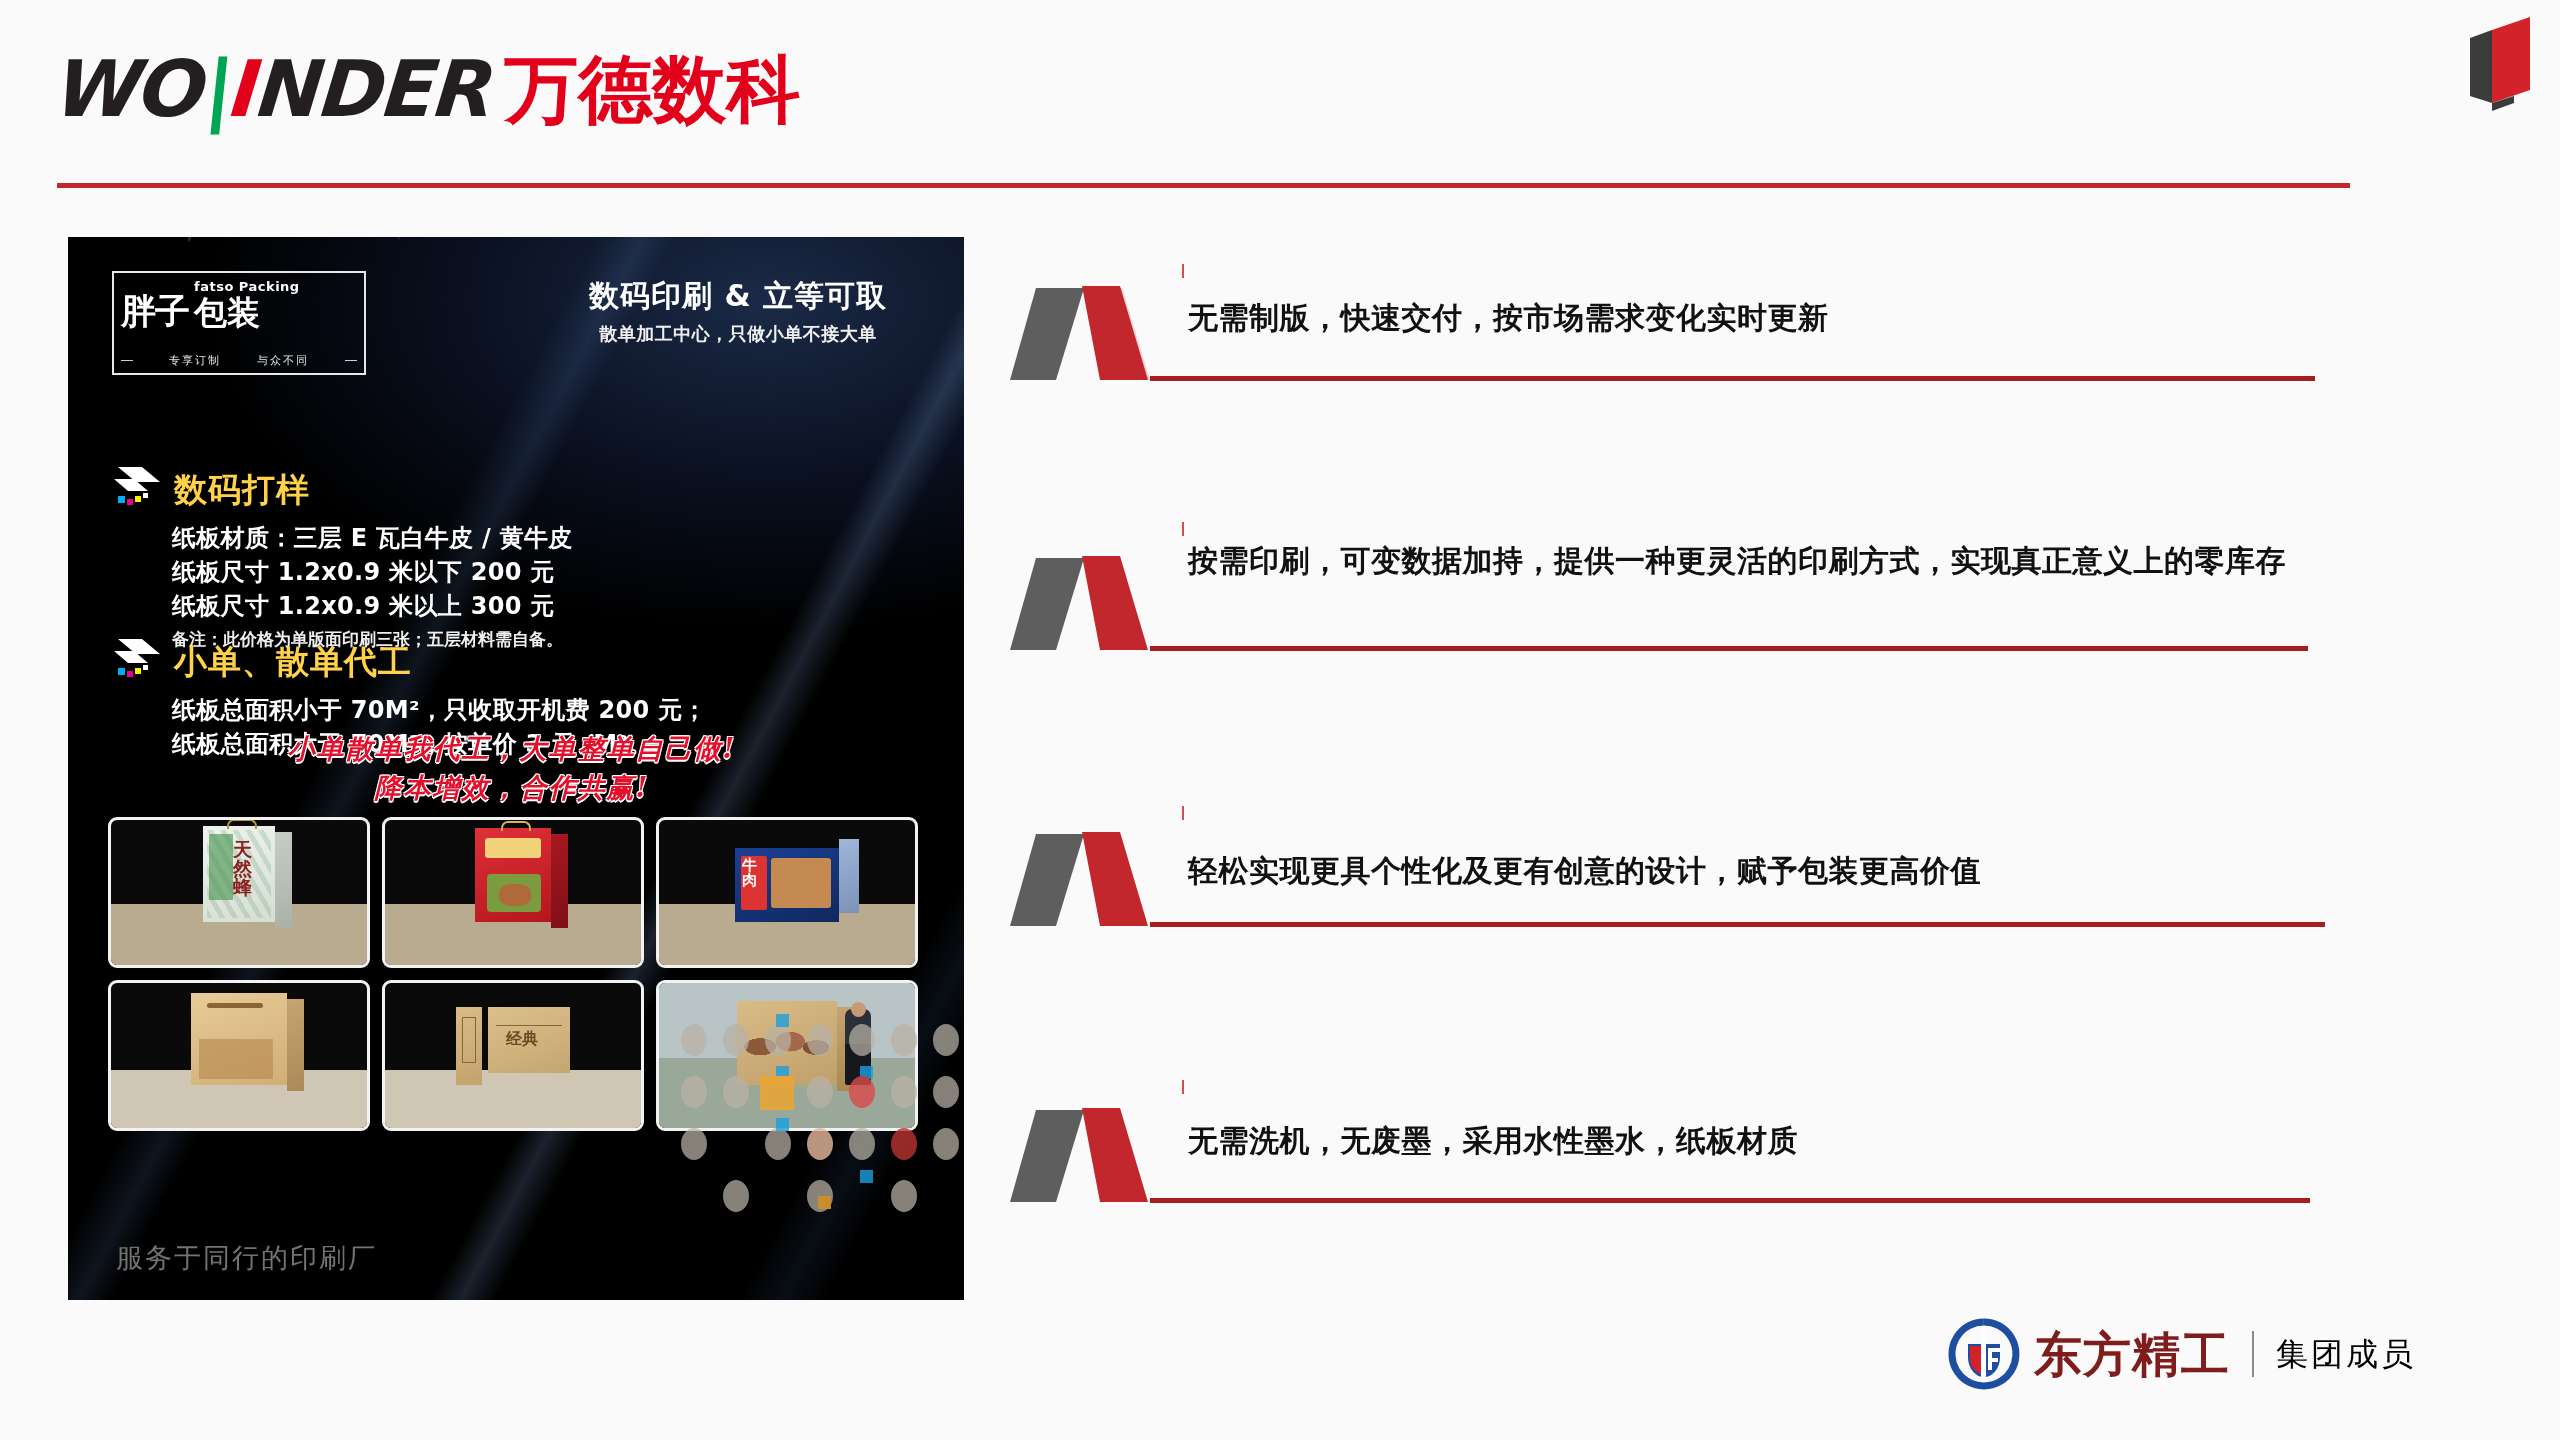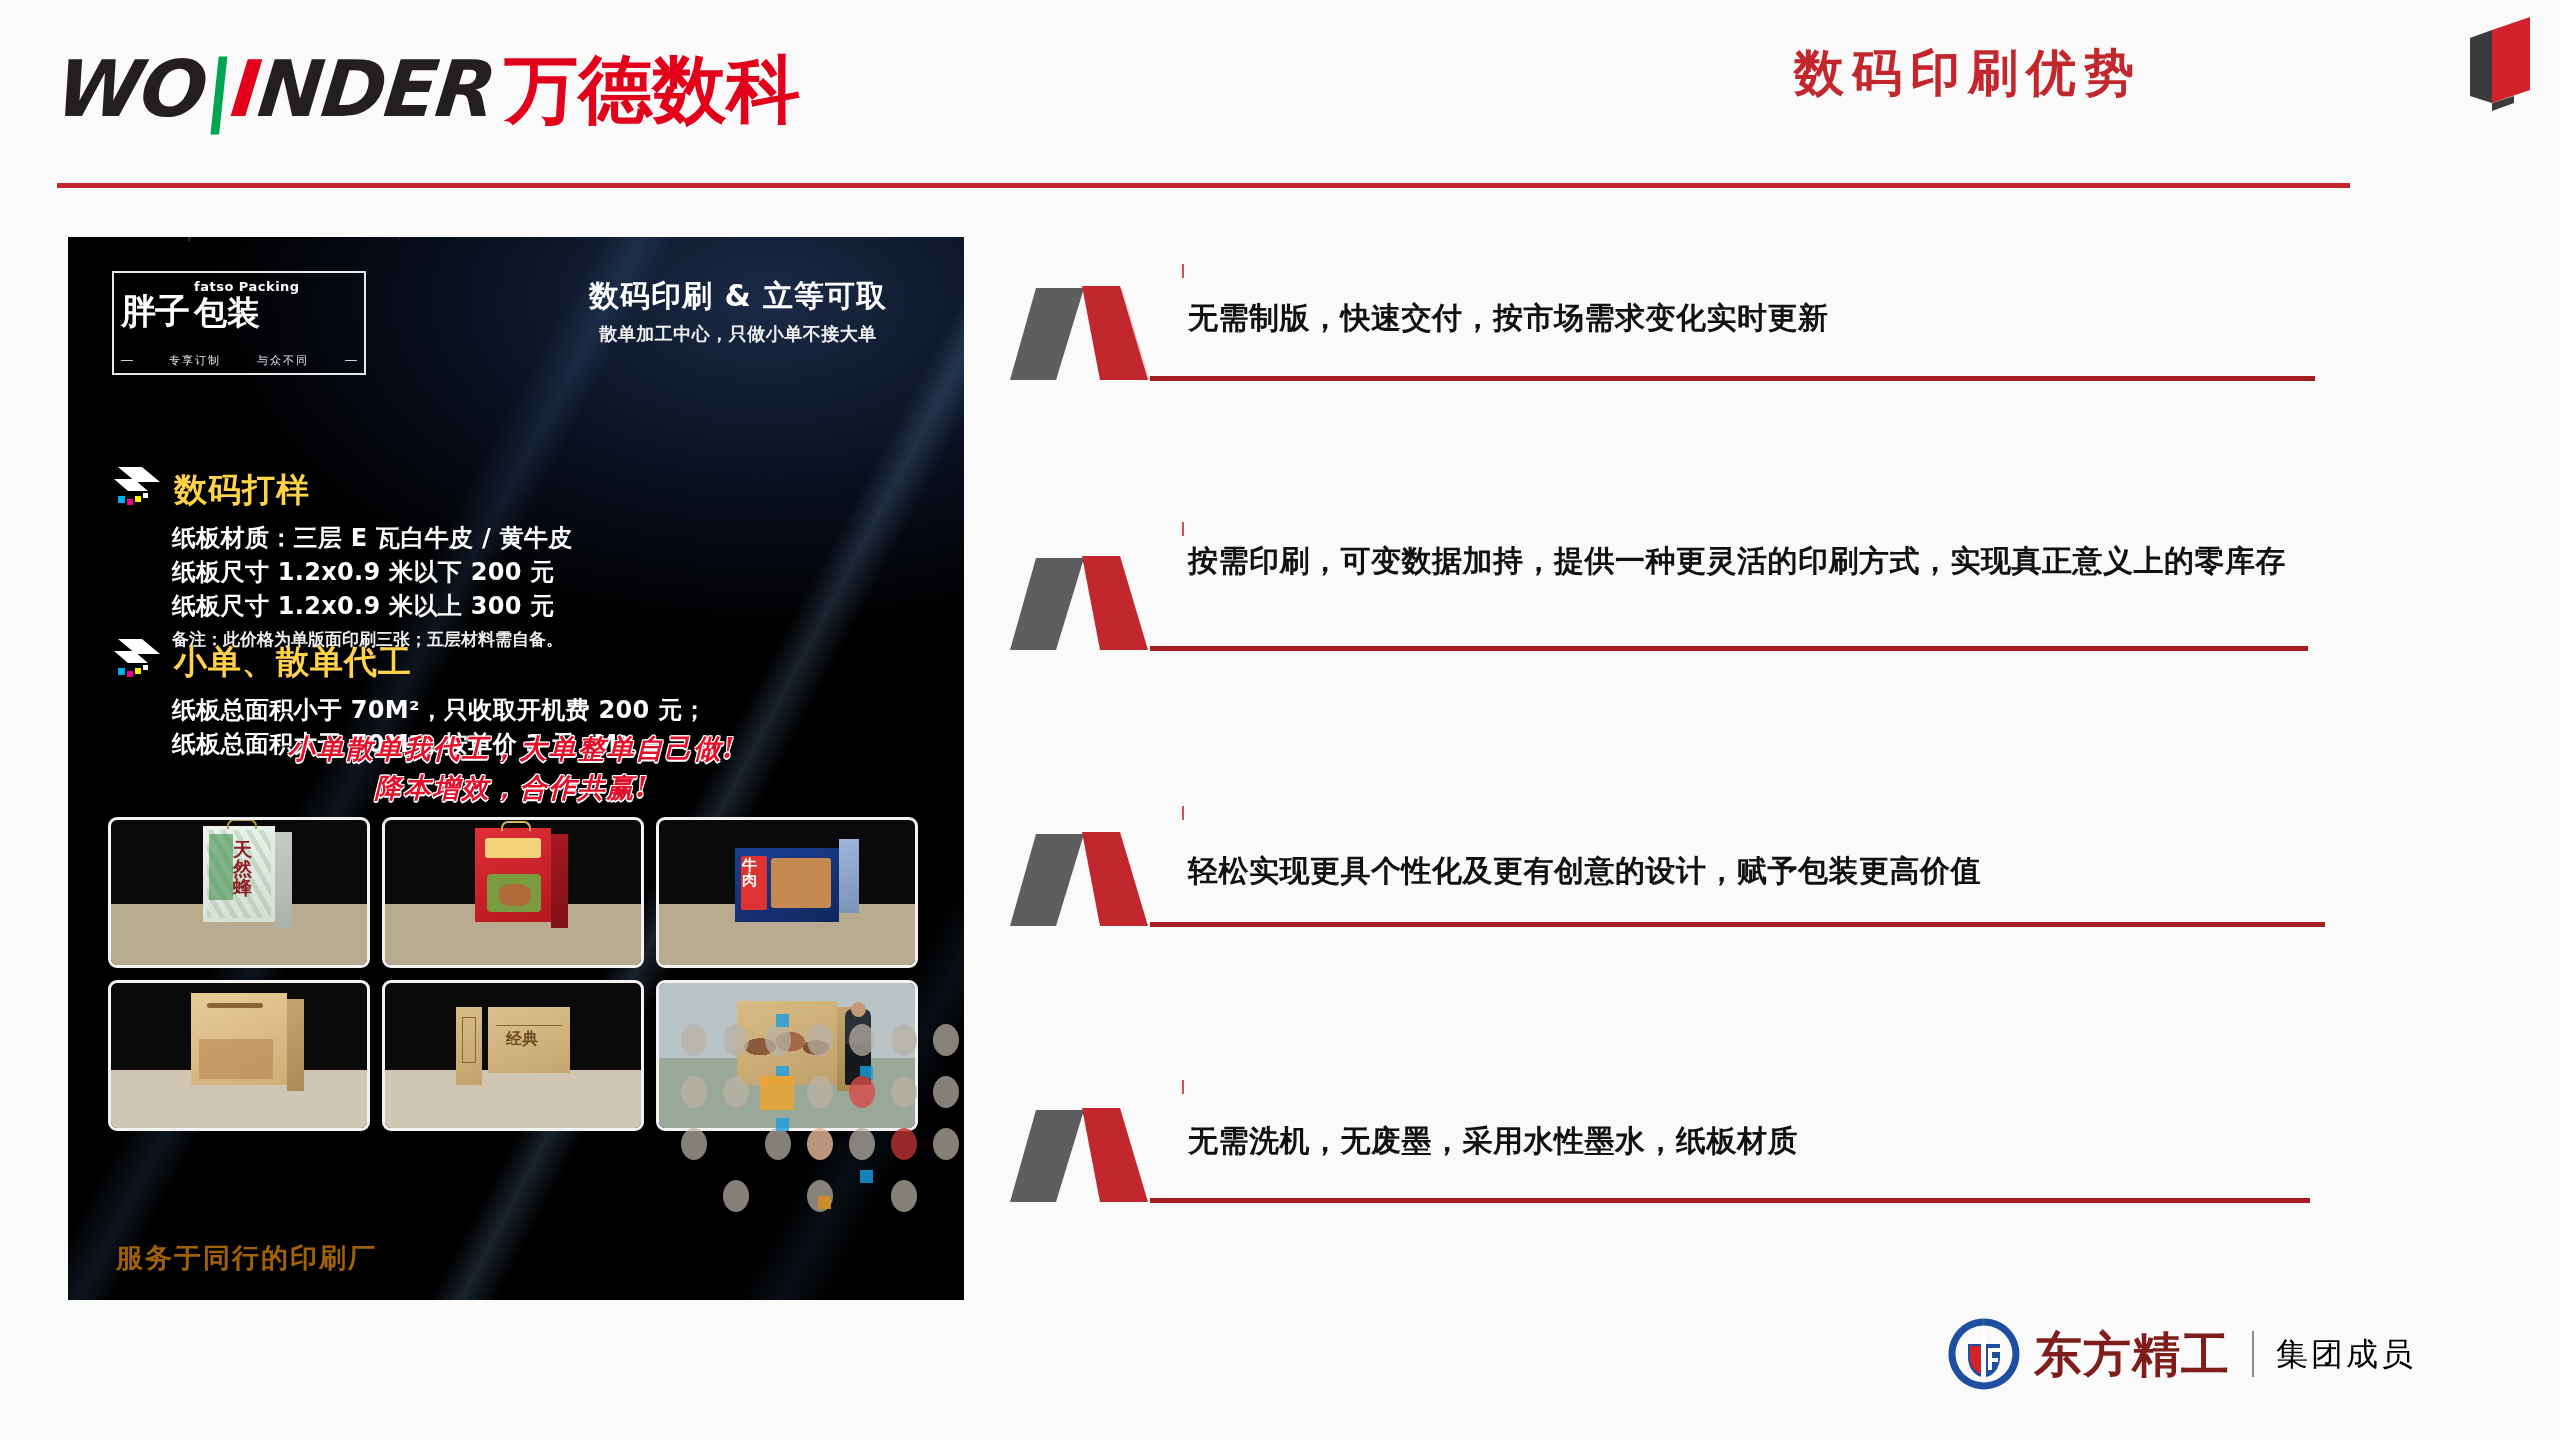--- a/index.html
+++ b/index.html
@@ -141,21 +141,21 @@
     border:3px solid #f2f2f2;overflow:hidden;position:relative;
   }
   .cell .floor{position:absolute;left:0;right:0;bottom:0;height:42%;background:#b9ab8f;}
   .cell .floor2{position:absolute;left:0;right:0;bottom:0;height:40%;background:#cfc6b4;}
   .box{position:absolute;bottom:30%;left:50%;transform:translateX(-50%);}
   .bx-face{position:relative;}
   .bx-side{position:absolute;top:6px;right:-17px;width:17px;height:100%;}
 
   .footer-txt{
     position:absolute;left:48px;bottom:24px;
-    font-family:"DejaVu Sans",sans-serif;font-size:27px;font-weight:700;color:#a16207;
+    font-family:"DejaVu Sans",sans-serif;font-size:27px;font-weight:400;color:#737373;
     letter-spacing:2px;white-space:nowrap;
   }
   .dotpat{position:absolute;right:0;bottom:0;width:300px;height:300px;opacity:.85;}
 
   
   .blist{position:absolute;left:1010px;top:250px;width:1400px;}
   .bitem{position:relative;height:auto;}
   .bmark{position:absolute;left:0;top:0;width:148px;height:100px;}
   .btext{
     position:absolute;left:178px;
@@ -185,21 +185,20 @@
 
 <div class="slide">
 
   <div class="hdr-logo">
     <div class="wonder-wrap">
       <span class="wonder-en">W<span>O</span><span class="slash-g">|</span><span class="slash-r">I</span>NDER</span>
       <span class="wonder-cn">万德数科</span>
     </div>
   </div>
 
-  <div class="hdr-title">数码印刷优势</div>
   <div class="hdr-rule"></div>
 
   <svg class="corner-mark" viewBox="0 0 86 115">
     <polygon points="18,30 40,22 40,95 18,88" fill="#3b3b3b"></polygon>
     <polygon points="40,95 62,88 62,95 40,103" fill="#3b3b3b"></polygon>
     <polygon points="40,22 78,9 78,82 40,95" fill="#d2232a"></polygon>
   </svg>
 
   <div class="poster">
     <div class="poster-bg"></div>

